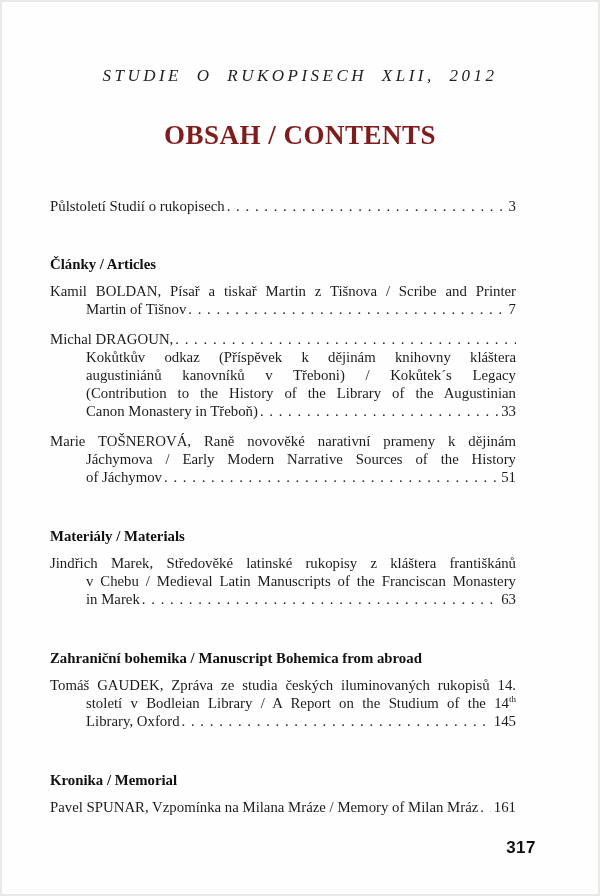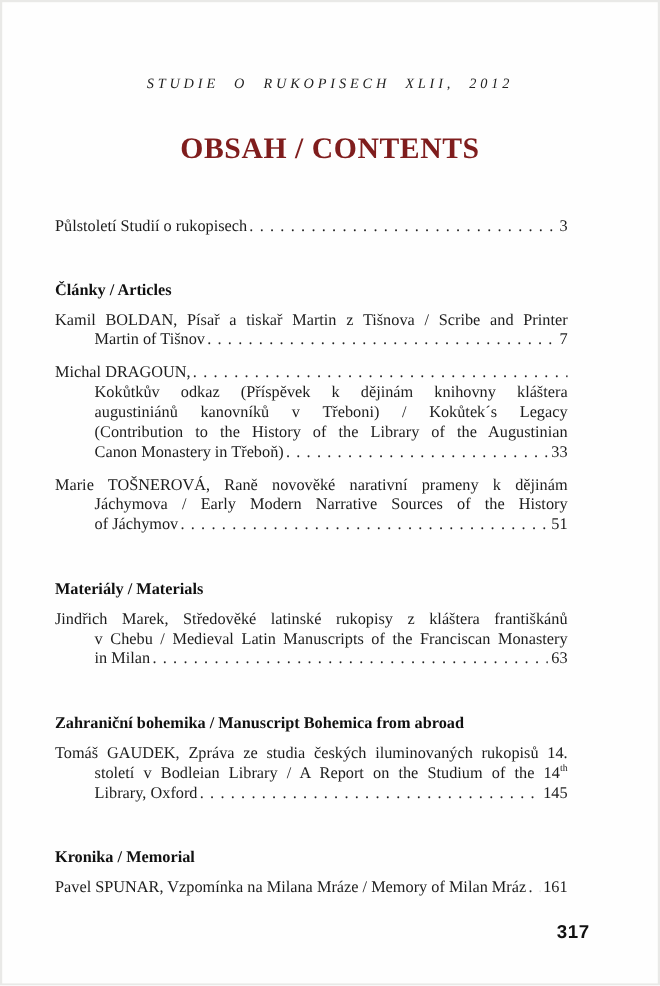--- a/index.html
+++ b/index.html
@@ -11,21 +11,21 @@
     box-sizing: border-box;
     border: 2px solid #e9e9e7;
     font-family: "Liberation Serif", serif;
     color: #1c1c1c;
     overflow: hidden;
   }
   .journal-title {
     margin-top: 62px;
     text-align: center;
     font-style: italic;
-    font-size: 13px;
+    font-size: 17px;
     line-height: 24px;
     letter-spacing: 3.5px;
     word-spacing: 7px;
     color: #222;
   }
   .contents-title {
     margin-top: 30px;
     text-align: center;
     font-weight: bold;
     font-size: 27px;
@@ -126,21 +126,21 @@
         <span class="pg">51</span>
       </div>
     </div>
 
     <div class="heading big">Materiály / Materials</div>
 
     <div class="entry">
       <div class="line stretch">Jindřich Marek, Středověké latinské rukopisy z kláštera františkánů</div>
       <div class="line stretch indent">v Chebu / Medieval Latin Manuscripts of the Franciscan Monastery</div>
       <div class="line lead indent">
-        <span class="t">in Milan</span>
+        <span class="t">in Marek</span>
         <span class="dots"> . . . . . . . . . . . . . . . . . . . . . . . . . . . . . . . . . . . . . . . . . . . . . . . . . . . . . . . . . . . . . . . . . . . . . . . . . . . . . . . . . . . . . . . . . . . . . . . . . . . . . . . . . . . . . . . . . . . . . . . .</span>
         <span class="pg">63</span>
       </div>
     </div>
 
     <div class="heading big">Zahraniční bohemika / Manuscript Bohemica from abroad</div>
 
     <div class="entry">
       <div class="line stretch">Tomáš GAUDEK, Zpráva ze studia českých iluminovaných rukopisů 14.</div>
       <div class="line stretch indent"><span>století v Bodleian Library / A Report on the Studium of the 14</span><sup>th</sup></div>

